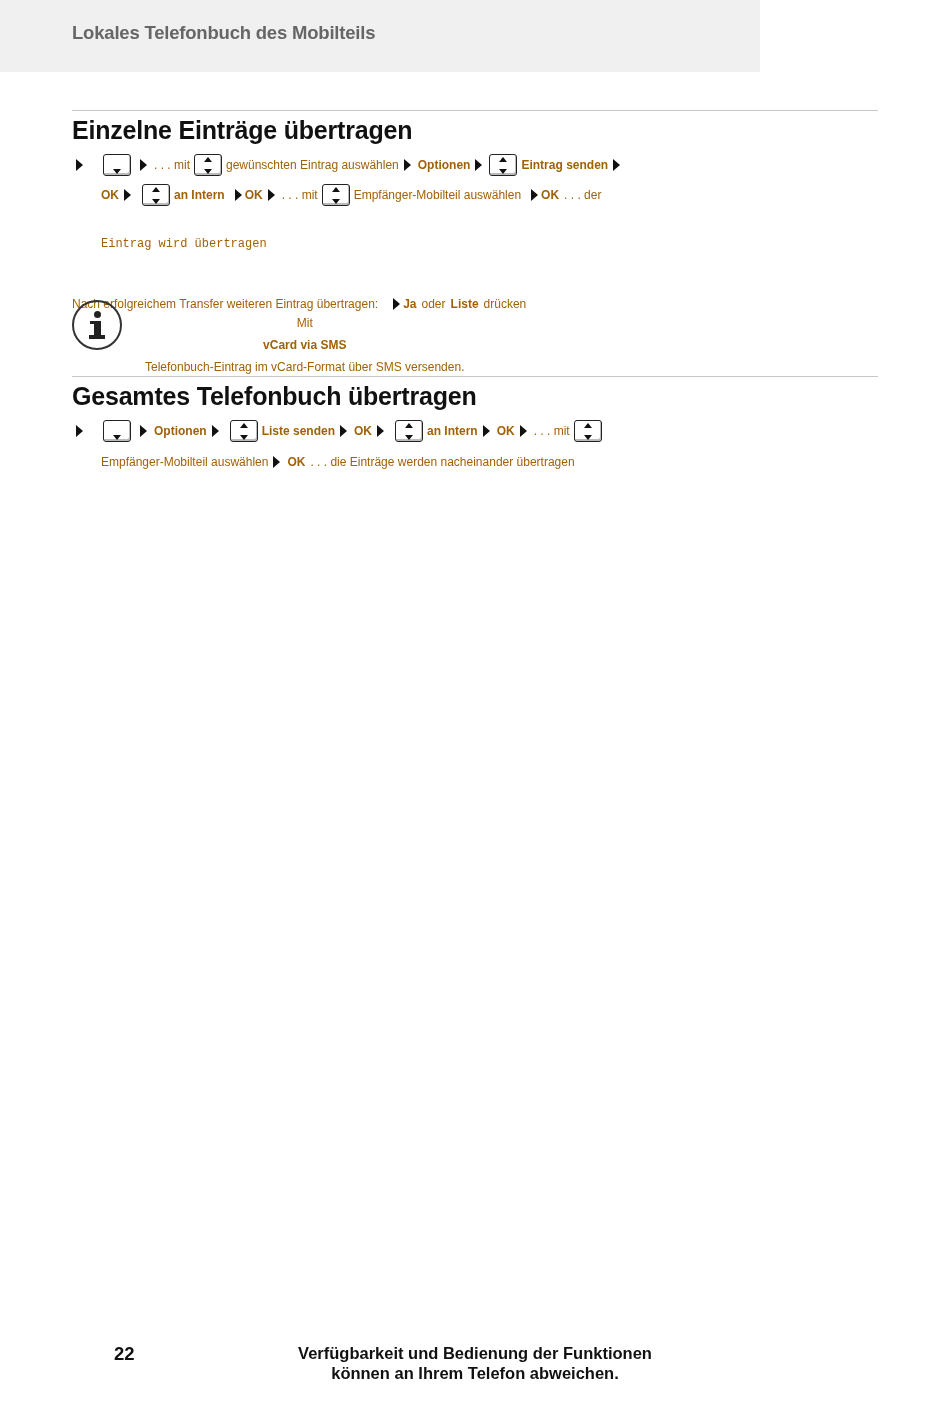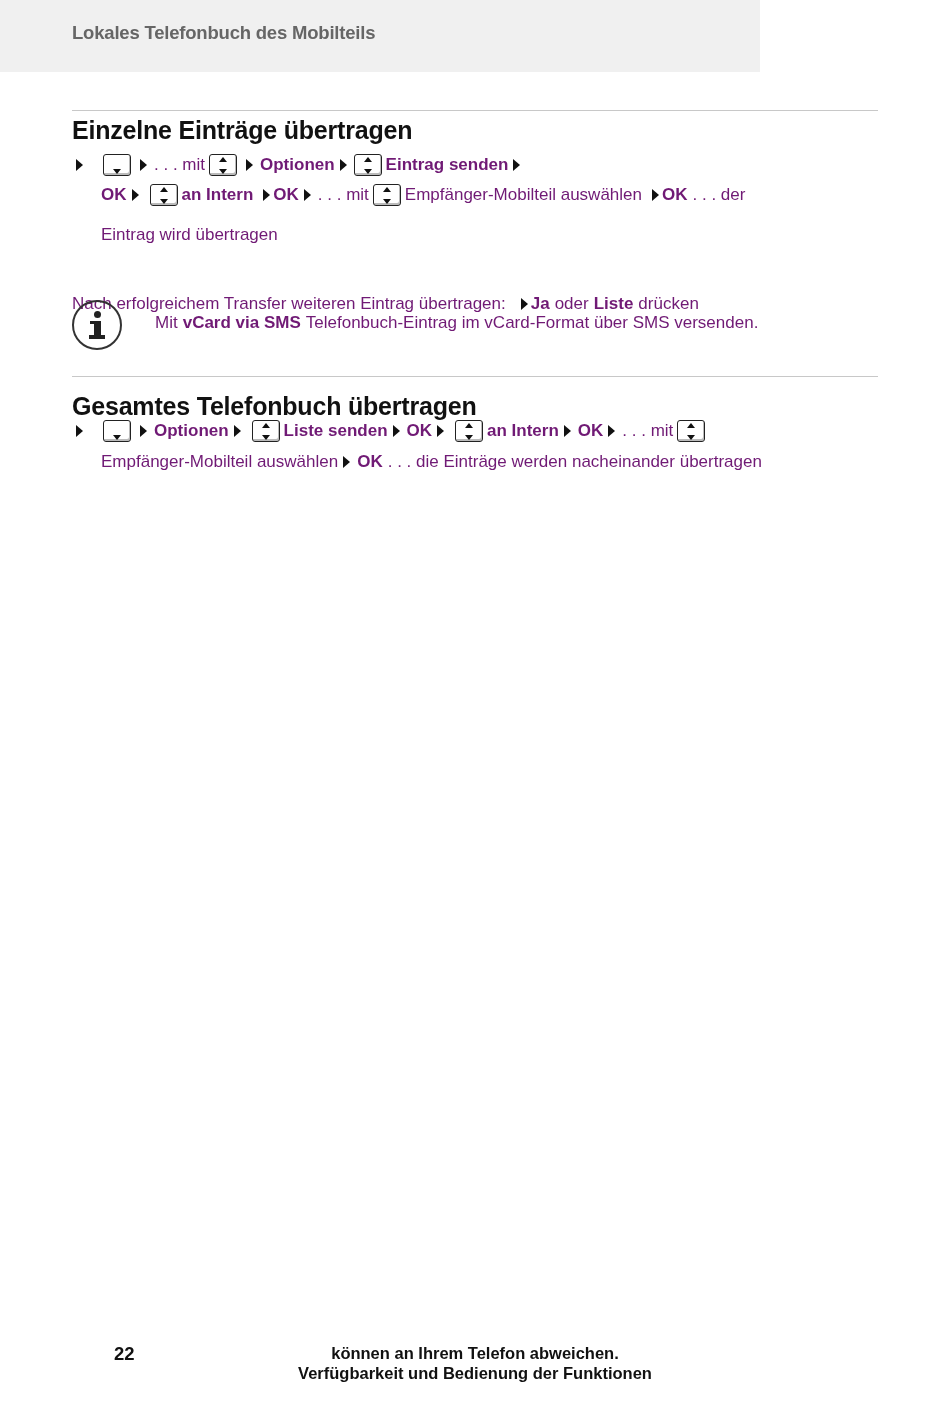--- a/index.html
+++ b/index.html
@@ -12,21 +12,21 @@
   }
   .header-title {
     position:absolute; left:72px; top:22px; font-size:18.5px; font-weight:bold; color:#666;
     letter-spacing:-0.2px;
   }
   .rule { position:absolute; left:72px; width:806px; height:0; border-top:1.5px solid #c8c8c8; }
   .h2 {
     position:absolute; left:72px; font-size:25px; font-weight:bold; color:#111; letter-spacing:-0.2px;
   }
   .line {
-    position:absolute; font-size:17px; color:#701a75; white-space:nowrap; line-height:22px;
+    position:absolute; font-size:12px; color:#a16207; white-space:nowrap; line-height:22px;
     display:flex; align-items:center;
   }
   .b { font-weight:bold; }
   .tri {
     display:inline-block; width:0; height:0;
     border-top:6px solid transparent; border-bottom:6px solid transparent; border-left:7px solid #111;
     margin:0 7px 0 5px; vertical-align:middle;
   }
   .tri.tight { margin:0 3px 0 5px; }
   .key {
@@ -69,20 +69,21 @@
   <span class="tri" style="margin-left:4px; margin-right:16px;"></span>
   <span class="key">
       <span class="down"></span>
     </span>
   <span class="tri"></span>
   <span>. . .  mit</span>
   <span class="key">
       <span class="up"></span>
       <span class="down"></span>
     </span>
+  <span>gewünschten Eintrag auswählen</span>
   <span class="tri"></span>
   <span class="b">Optionen</span>
   <span class="tri tight"></span>
   <span class="key">
       <span class="up"></span>
       <span class="down"></span>
     </span>
   <span class="b">Eintrag senden</span>
   <span class="tri"></span>
 </div>
@@ -105,21 +106,21 @@
       <span class="down"></span>
     </span>
   <span>Empfänger-Mobilteil auswählen</span>
   <span class="sp"></span>
   <span class="tri tight"></span>
   <span class="b">OK</span>
   <span class="sp"></span>
   <span>. . . der</span>
 </div>
 
-<div class="line" style="left:101px; top:224px;">
+<div class="line" style="left:101px; top:233px;font-family:Liberation Mono, monospace;">
   <span>Eintrag wird übertragen</span>
 </div>
 
 <div class="line" style="left:72px; top:253px;margin-top:40px;">
   <span>Nach erfolgreichem Transfer weiteren Eintrag übertragen:</span>
   <span class="sp"></span>
     <span class="sp"></span>
   <span class="tri tight"></span>
   <span class="b">Ja</span>
   <span class="sp"></span>
@@ -129,30 +130,30 @@
   <span class="sp"></span>
   <span>drücken</span>
 </div>
 
 <div class="info-icon">
   <span class="dot"></span>
     <span class="cap"></span>
     <span class="stem"></span>
     <span class="foot"></span>
 </div>
-<div class="line" style="left:155px; top:312px;">
+<div class="line" style="left:145px; top:312px;flex-direction:column;">
   <span>Mit</span>
   <span class="sp"></span>
   <span class="b">vCard via SMS</span>
   <span class="sp"></span>
   <span>Telefonbuch-Eintrag im vCard-Format über SMS versenden.</span>
 </div>
 
 <div class="rule" style="top:376px;"></div>
-<div class="h2" style="top:382px;margin-top:10px;">Gesamtes Telefonbuch übertragen</div>
+<div class="h2" style="top:382px;">Gesamtes Telefonbuch übertragen</div>
 
 <div class="line" style="left:72px; top:420px;">
   <span class="tri" style="margin-left:4px; margin-right:16px;"></span>
   <span class="key">
       <span class="down"></span>
     </span>
   <span class="tri"></span>
   <span class="b">Optionen</span>
   <span class="tri"></span>
   <span class="key">
@@ -181,15 +182,15 @@
 <div class="line" style="left:101px; top:451px;">
   <span>Empfänger-Mobilteil auswählen</span>
   <span class="tri"></span>
   <span class="b">OK</span>
   <span class="sp"></span>
   <span>. . . die Einträge werden nacheinander übertragen</span>
 </div>
 
 <div class="page-num">22</div>
 <div class="footer-note">
+  <div>Verfügbarkeit und Bedienung der Funktionen</div>
   <div>können an Ihrem Telefon abweichen.</div>
-  <div>Verfügbarkeit und Bedienung der Funktionen</div>
 </div>
 
 </body></html>

